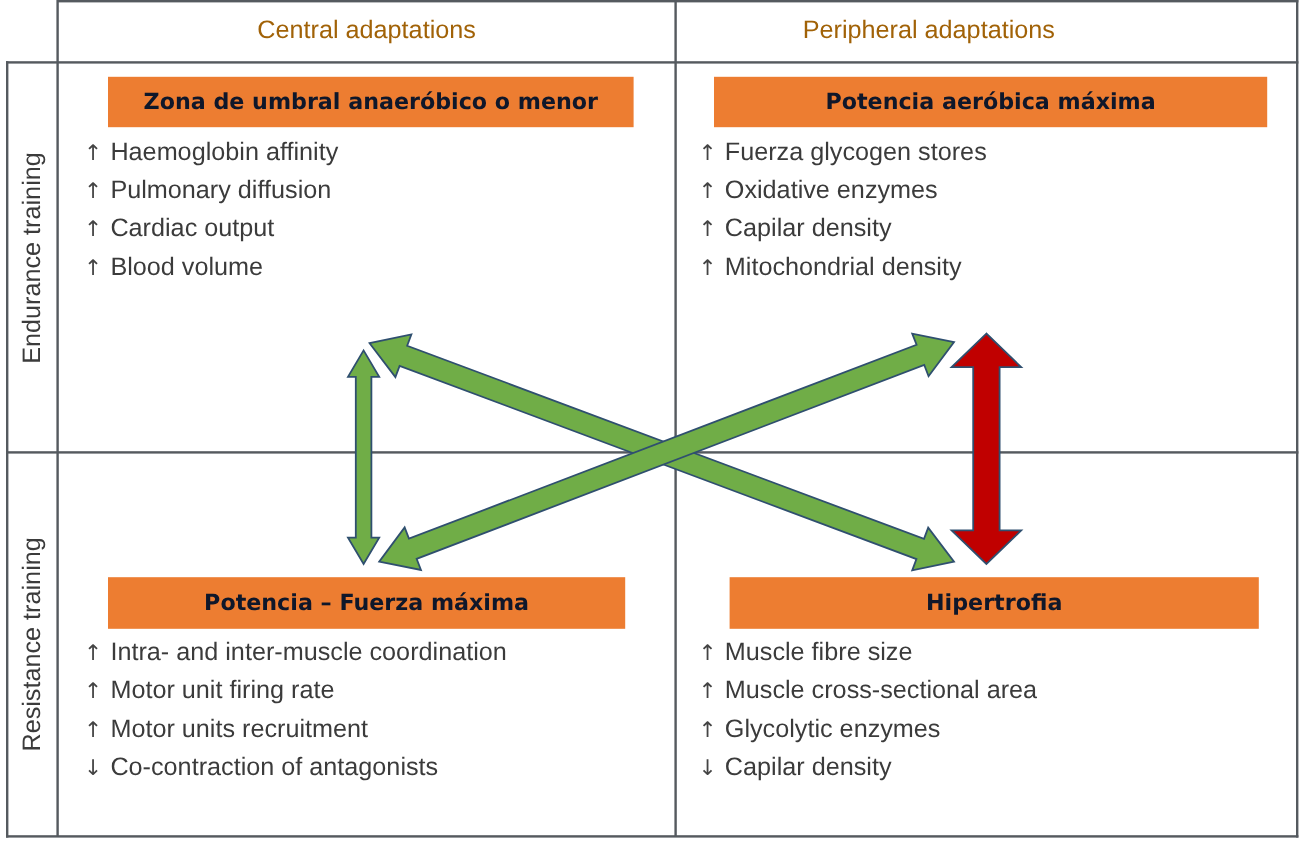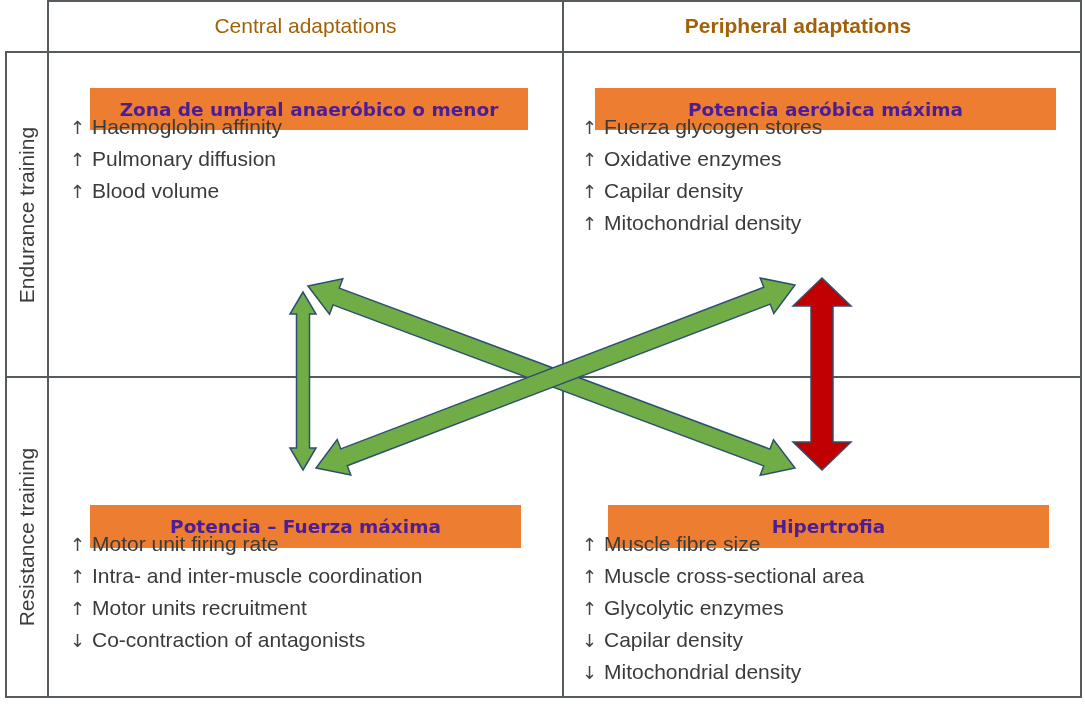--- a/index.html
+++ b/index.html
@@ -4,79 +4,79 @@
   <style>
     html, body { margin: 0; padding: 0; background: #ffffff; }
     body { width: 1085px; height: 705px; position: relative; overflow: hidden;
            font-family: "Liberation Sans", sans-serif; color: #3a3a3a; }
     .line { position: absolute; background: #555a5f; }
     .hdr { position: absolute; top: 0; height: 52px; display: flex; align-items: center;
            justify-content: center; font-size: 21px; color: #a16207; }
     .rowlabel { position: absolute; width: 40px; display: flex; align-items: center; justify-content: center; }
     .rowlabel span { transform: rotate(-90deg); white-space: nowrap; font-size: 21px; color: #3b3b3b; }
     .zone { position: absolute; background: #ed7d31; display: flex; align-items: center; justify-content: center;
-            font-family: "DejaVu Sans", sans-serif; font-weight: bold; font-size: 18.5px; color: #4c1d95; margin-top: 24px; }
+            font-family: "DejaVu Sans", sans-serif; font-weight: bold; font-size: 18.5px; color: #0f172a; }
     .list { position: absolute; margin: 0; padding: 0; list-style: none; font-size: 21px; line-height: 31px; color: #3b3b3b; }
     .list li { white-space: nowrap; }
     .list .dir { display: inline-block; width: 22px; font-family: "DejaVu Sans", sans-serif; font-size: 18px; color: #444; }
     svg.arrows { position: absolute; left: 0; top: 0; }
   </style>
 </head>
 <body>
 
 <div class="line" style="left:48px; top:0; width:1034px; height:2px;"></div>
 <div class="line" style="left:47px; top:0; width:2px; height:697px;"></div>
 <div class="line" style="left:5px; top:51px; width:1077px; height:2px;"></div>
 <div class="line" style="left:5px; top:51px; width:2px; height:647px;"></div>
 <div class="line" style="left:1080px; top:0; width:2px; height:698px;"></div>
 <div class="line" style="left:5px; top:696px; width:1077px; height:2px;"></div>
 <div class="line" style="left:562px; top:0; width:2px; height:697px;"></div>
 <div class="line" style="left:5px; top:376px; width:1077px; height:2px;"></div>
 
 <div class="hdr" style="left:49px; width:513px;">Central adaptations</div>
-<div class="hdr" style="left:588px; width:420px;font-weight:bold;">Peripheral adaptations</div>
+<div class="hdr" style="left:564px; width:420px;">Peripheral adaptations</div>
 
 <div class="rowlabel" style="left:7px; top:53px; height:323px;">
   <span>Endurance training</span>
 </div>
 <div class="rowlabel" style="left:7px; top:378px; height:318px;">
   <span>Resistance training</span>
 </div>
 
 <div class="zone" style="left:90px; top:64px; width:438px; height:42px;">Zona de umbral anaeróbico o menor</div>
 <div class="zone" style="left:595px; top:64px; width:461px; height:42px;text-align:right;">Potencia aeróbica máxima</div>
 <div class="zone" style="left:90px; top:481px; width:431px; height:43px;text-align:center;">Potencia – Fuerza máxima</div>
 <div class="zone" style="left:608px; top:481px; width:441px; height:43px;">Hipertrofia</div>
 
 <ul class="list" style="left:70px; top:111px;">
   <li><span class="dir">↑</span><span>Haemoglobin affinity</span></li>
   <li><span class="dir">↑</span><span>Pulmonary diffusion</span></li>
+  <li><span class="dir">↑</span><span>Cardiac output</span></li>
   <li><span class="dir">↑</span><span>Blood volume</span></li>
 </ul>
 
 <ul class="list" style="left:582px; top:111px;">
   <li><span class="dir">↑</span><span>Fuerza glycogen stores</span></li>
   <li><span class="dir">↑</span><span>Oxidative enzymes</span></li>
   <li><span class="dir">↑</span><span>Capilar density</span></li>
   <li><span class="dir">↑</span><span>Mitochondrial density</span></li>
 </ul>
 
 <ul class="list" style="left:70px; top:528px;">
+  <li><span class="dir">↑</span><span>Intra- and inter-muscle coordination</span></li>
   <li><span class="dir">↑</span><span>Motor unit firing rate</span></li>
-  <li><span class="dir">↑</span><span>Intra- and inter-muscle coordination</span></li>
   <li><span class="dir">↑</span><span>Motor units recruitment</span></li>
   <li><span class="dir">↓</span><span>Co-contraction of antagonists</span></li>
 </ul>
 
 <ul class="list" style="left:582px; top:528px;">
   <li><span class="dir">↑</span><span>Muscle fibre size</span></li>
   <li><span class="dir">↑</span><span>Muscle cross-sectional area</span></li>
   <li><span class="dir">↑</span><span>Glycolytic enzymes</span></li>
   <li><span class="dir">↓</span><span>Capilar density</span></li>
-  <li><span class="dir">↓</span><span>Mitochondrial density</span></li>
 </ul>
 
 <svg class="arrows" width="1085" height="705">
   <path id="arrow-central-vertical" d="M303.0,292.0 L290.0,314.0 L296.5,314.0 L296.5,448.0 L290.0,448.0 L303.0,470.0 L316.0,448.0 L309.5,448.0 L309.5,314.0 L316.0,314.0 Z" fill="#70ad47" stroke="#2f4f6f" stroke-width="1.5" stroke-linejoin="miter"></path>
   <path id="arrow-diag-down" d="M308.0,286.0 L329.5,314.3 L333.0,304.9 L763.7,465.9 L760.2,475.3 L795.0,468.0 L773.5,439.7 L770.0,449.1 L339.3,288.1 L342.8,278.7 Z" fill="#70ad47" stroke="#2f4f6f" stroke-width="1.5" stroke-linejoin="miter"></path>
   <path id="arrow-diag-up" d="M316.0,468.0 L350.8,475.0 L347.2,465.7 L770.2,304.1 L773.8,313.5 L795.0,285.0 L760.2,278.0 L763.8,287.3 L340.8,448.9 L337.2,439.5 Z" fill="#70ad47" stroke="#2f4f6f" stroke-width="1.5" stroke-linejoin="miter"></path>
   <path id="arrow-peripheral-vertical" d="M822.0,278.0 L793.0,306.0 L811.0,306.0 L811.0,442.0 L793.0,442.0 L822.0,470.0 L851.0,442.0 L833.0,442.0 L833.0,306.0 L851.0,306.0 Z" fill="#c00000" stroke="#2f4f6f" stroke-width="1.5" stroke-linejoin="miter"></path>
 </svg>
 
 </body></html>

